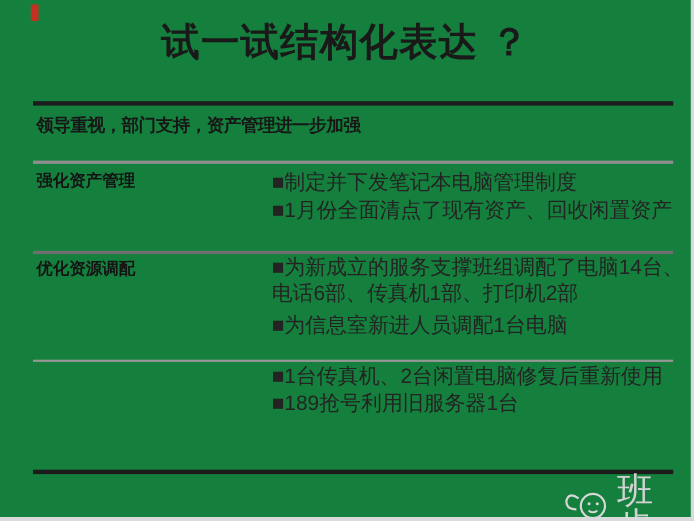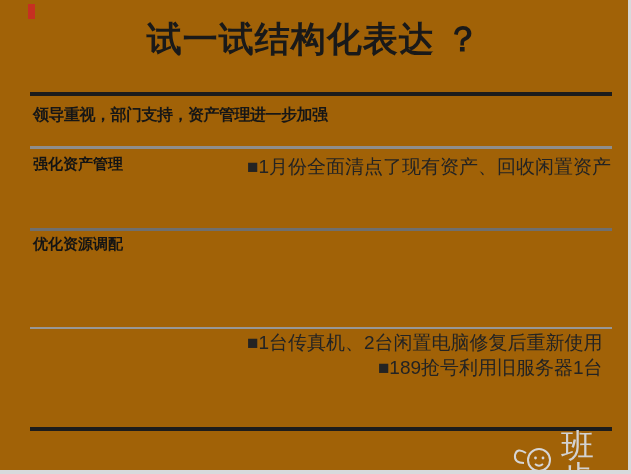--- a/index.html
+++ b/index.html
@@ -1,17 +1,17 @@
 <!DOCTYPE html>
 <html><head>
 <meta charset="utf-8">
 <style>
   html,body{margin:0;padding:0;background:#ffffff;}
   .slide{
-    position:relative;width:631px;height:474px;background:#a16207;
+    position:relative;width:631px;height:474px;background:#15803d;
     box-sizing:border-box;border-right:3px solid #d8dadc;border-bottom:4px solid #d8dadc;
     font-family:"Liberation Sans","DejaVu Sans",sans-serif;color:#1b1b1b;overflow:hidden;
   }
   .red-mark{position:absolute;left:28px;top:4px;width:7px;height:15px;background:#c63022;}
   .title{
     position:absolute;top:16px;left:0;width:100%;text-align:center;
     font-size:35px;line-height:46px;font-weight:bold;letter-spacing:1px;color:#191919;margin:0;
   }
   .rule{position:absolute;left:30px;width:582px;}
   .rule-title{top:92px;height:4px;background:#1c1c1c;}
@@ -29,21 +29,21 @@
   .row3-label{top:335px;}
   .bullets{position:absolute;left:247px;font-size:19px;color:#232323;}
   .b-line{white-space:nowrap;}
   .bullets-1{top:154px;}
   .bullets-1 .b-line{line-height:25px;}
   .bullets-2{top:232px;}
   .bullets-2 .b-line{line-height:24px;}
   .bullets-2 .bullet{margin-bottom:5px;}
   .bullets-3{top:331px;}
   .bullets-3 .b-line{line-height:23px;}
-  .bullets-3 .bullet{margin-bottom:2px;text-align:right;}
+  .bullets-3 .bullet{margin-bottom:2px;}
   .watermark{
     position:absolute;left:512px;top:430px;display:flex;align-items:center;gap:5px;
     color:#d2d2d2;
   }
   .watermark-text{font-size:33px;letter-spacing:2px;line-height:32px;}
 </style>
 </head>
 <body>
 
 <div class="slide">
@@ -54,27 +54,39 @@
 
   <div class="rule rule-title"></div>
 
   <div class="header-line">领导重视，部门支持，资产管理进一步加强</div>
 
   <div class="rule rule-1"></div>
 
   <div class="row-label row1-label">强化资产管理</div>
   <div class="bullets bullets-1">
     <div class="bullet">
+      <div class="b-line">■制定并下发笔记本电脑管理制度</div>
+    </div>
+    <div class="bullet">
       <div class="b-line">■1月份全面清点了现有资产、回收闲置资产</div>
     </div>
   </div>
 
   <div class="rule rule-2"></div>
 
   <div class="row-label row2-label">优化资源调配</div>
+  <div class="bullets bullets-2">
+    <div class="bullet">
+      <div class="b-line">■为新成立的服务支撑班组调配了电脑14台、</div>
+      <div class="b-line">电话6部、传真机1部、打印机2部</div>
+    </div>
+    <div class="bullet">
+      <div class="b-line">■为信息室新进人员调配1台电脑</div>
+    </div>
+  </div>
 
   <div class="rule rule-3"></div>
 
   <div class="bullets bullets-3">
     <div class="bullet">
       <div class="b-line">■1台传真机、2台闲置电脑修复后重新使用</div>
     </div>
     <div class="bullet">
       <div class="b-line">■189抢号利用旧服务器1台</div>
     </div>

